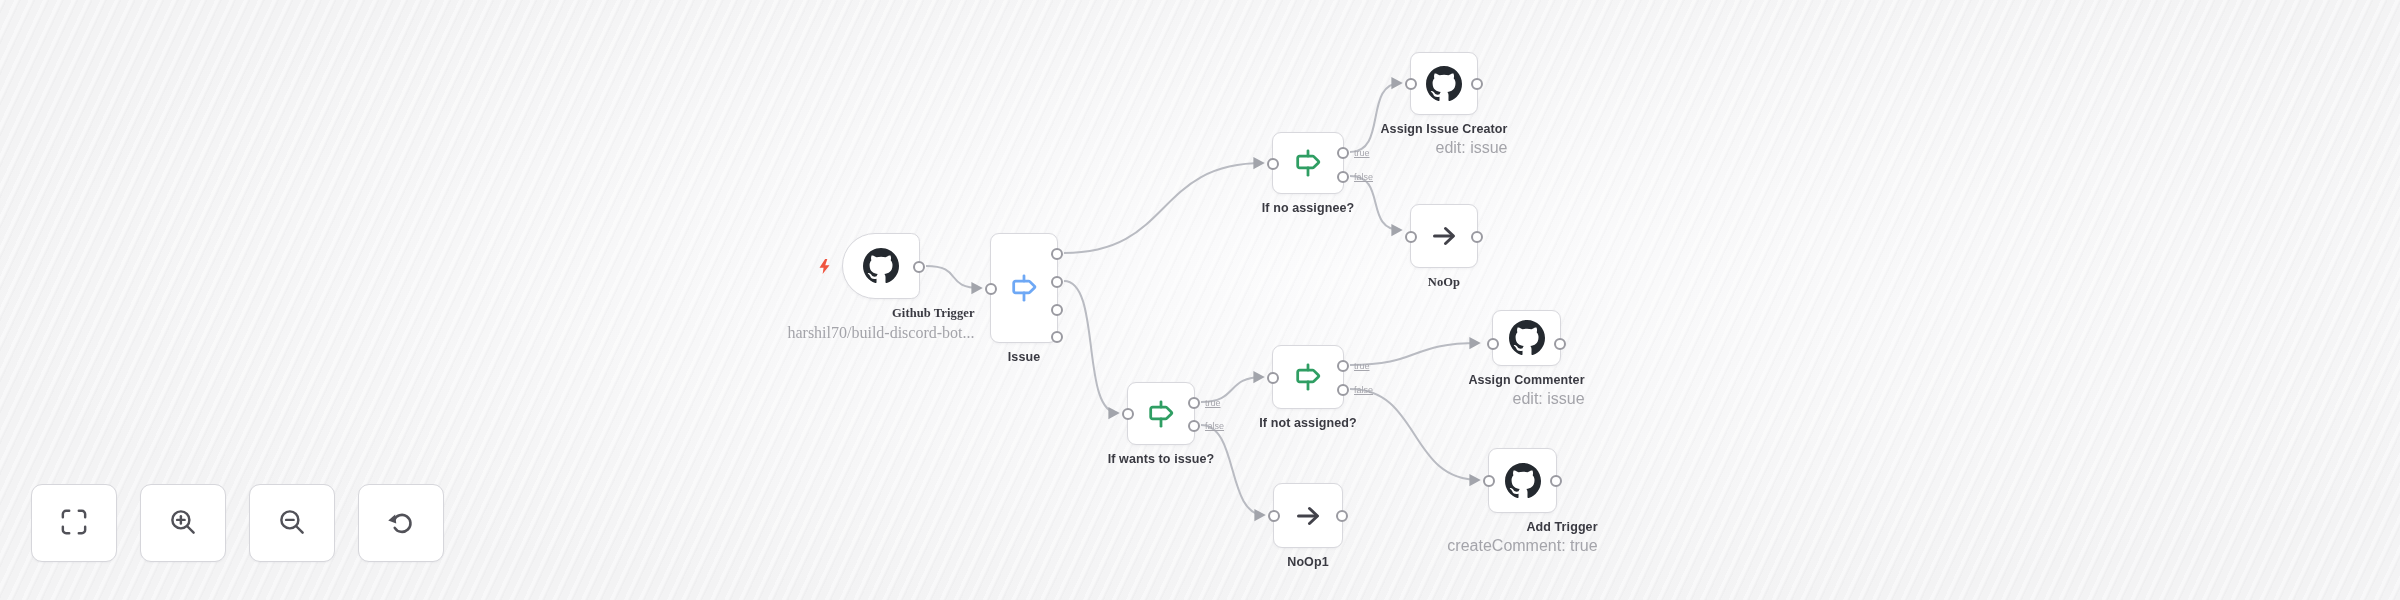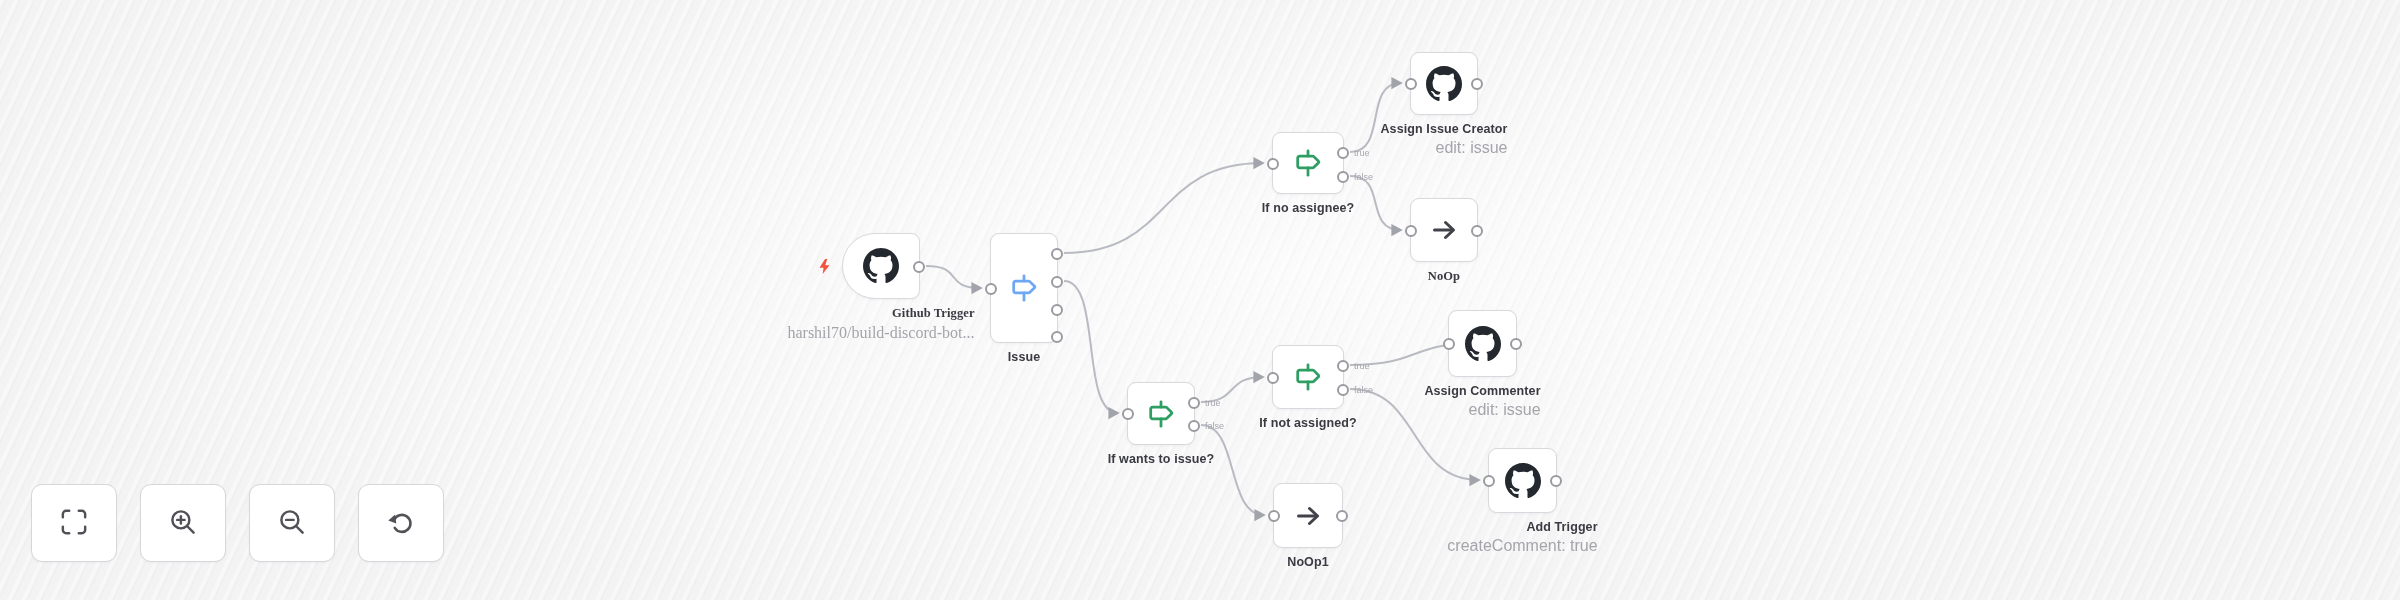--- a/index.html
+++ b/index.html
@@ -24,20 +24,21 @@
   }
   .node.trigger{border-radius:34px 9px 9px 34px;font-family:Liberation Serif, serif;}
   .node .nicon{display:flex;align-items:center;justify-content:center;pointer-events:none;}
   .port{
     position:absolute;width:12px;height:12px;border-radius:50%;
     background:#ffffff;border:2px solid #9a9aa1;box-sizing:border-box;
   }
   .port-label{
     position:absolute;font-size:9px;color:#a6a6ad;white-space:nowrap;line-height:1;
     pointer-events:none;
+    text-decoration:underline;
   }
   .node-caption{
     position:absolute;top:100%;left:50%;transform:translateX(-50%);
     margin-top:8px;text-align:right;white-space:nowrap;pointer-events:none;
   }
   .node-caption .nlabel{font-size:12.5px;font-weight:700;color:#3a3a42;letter-spacing:.1px;}
   .node-caption .nsub{font-size:16px;font-weight:400;color:#a4a4aa;margin-top:3px;}
   .badge{position:absolute;pointer-events:none;display:flex;}
   .toolbar{position:absolute;left:31px;top:484px;display:flex;gap:23px;}
   .tbtn{
@@ -126,21 +127,21 @@
             <path fill="#24292f" d="M8 0C3.58 0 0 3.58 0 8c0 3.54 2.29 6.53 5.47 7.59.4.07.55-.17.55-.38 0-.19-.01-.82-.01-1.49-2.01.37-2.53-.49-2.69-.94-.09-.23-.48-.94-.82-1.13-.28-.15-.68-.52-.01-.53.63-.01 1.08.58 1.23.82.72 1.21 1.87.87 2.33.66.07-.52.28-.87.51-1.07-1.78-.2-3.64-.89-3.64-3.95 0-.87.31-1.59.82-2.15-.08-.2-.36-1.02.08-2.12 0 0 .67-.21 2.2.82.64-.18 1.32-.27 2-.27.68 0 1.36.09 2 .27 1.53-1.04 2.2-.82 2.2-.82.44 1.1.16 1.92.08 2.12.51.56.82 1.27.82 2.15 0 3.07-1.87 3.75-3.65 3.95.29.25.54.73.54 1.48 0 1.07-.01 1.93-.01 2.2 0 .21.15.46.55.38A8.01 8.01 0 0 0 16 8c0-4.42-3.58-8-8-8z"></path>
           </svg>
         </span>
         <div class="port" style="left: -6px; top: 25px;"></div>
         <div class="port" style="right: -6px; top: 25px;"></div>
         <div class="node-caption">
           <div class="nlabel">Assign Issue Creator</div>
           <div class="nsub">edit: issue</div>
         </div>
       </div>
-      <div class="node" style="left: 1410px; top: 198px; width: 68px; height: 64px; font-family: Liberation Serif, serif;">
+      <div class="node" style="left: 1410px; top: 204px; width: 68px; height: 64px; font-family: Liberation Serif, serif;">
         <span class="nicon">
           <svg width="32" height="32" viewBox="0 0 32 32" fill="none" stroke="#42424a" stroke-width="3" stroke-linecap="round" stroke-linejoin="round">
             <path d="M6.5 16 h18"></path>
             <path d="M17.5 8.5 L25.5 16 L17.5 23.5"></path>
           </svg>
         </span>
         <div class="port" style="left: -6px; top: 26px;"></div>
         <div class="port" style="right: -6px; top: 26px;"></div>
         <div class="node-caption">
           <div class="nlabel">NoOp</div>
@@ -173,21 +174,21 @@
         </span>
         <div class="port" style="left: -6px; top: 26px;"></div>
         <div class="port" style="right: -6px; top: 14px;"></div>
         <span class="port-label" style="left: 81px; top: 16px;">true</span>
         <div class="port" style="right: -6px; top: 38px;"></div>
         <span class="port-label" style="left: 81px; top: 40px;">false</span>
         <div class="node-caption">
           <div class="nlabel">If not assigned?</div>
         </div>
       </div>
-      <div class="node" style="left: 1448px; top: 310px; width: 69px; height: 67px;">
+      <div class="node" style="left: 1492px; top: 310px; width: 69px; height: 56px;">
         <span class="nicon">
           <svg width="36" height="36" viewBox="0 0 16 16">
             <path fill="#24292f" d="M8 0C3.58 0 0 3.58 0 8c0 3.54 2.29 6.53 5.47 7.59.4.07.55-.17.55-.38 0-.19-.01-.82-.01-1.49-2.01.37-2.53-.49-2.69-.94-.09-.23-.48-.94-.82-1.13-.28-.15-.68-.52-.01-.53.63-.01 1.08.58 1.23.82.72 1.21 1.87.87 2.33.66.07-.52.28-.87.51-1.07-1.78-.2-3.64-.89-3.64-3.95 0-.87.31-1.59.82-2.15-.08-.2-.36-1.02.08-2.12 0 0 .67-.21 2.2.82.64-.18 1.32-.27 2-.27.68 0 1.36.09 2 .27 1.53-1.04 2.2-.82 2.2-.82.44 1.1.16 1.92.08 2.12.51.56.82 1.27.82 2.15 0 3.07-1.87 3.75-3.65 3.95.29.25.54.73.54 1.48 0 1.07-.01 1.93-.01 2.2 0 .21.15.46.55.38A8.01 8.01 0 0 0 16 8c0-4.42-3.58-8-8-8z"></path>
           </svg>
         </span>
         <div class="port" style="left: -6px; top: 27px;"></div>
         <div class="port" style="right: -6px; top: 27px;"></div>
         <div class="node-caption">
           <div class="nlabel">Assign Commenter</div>
           <div class="nsub">edit: issue</div>

